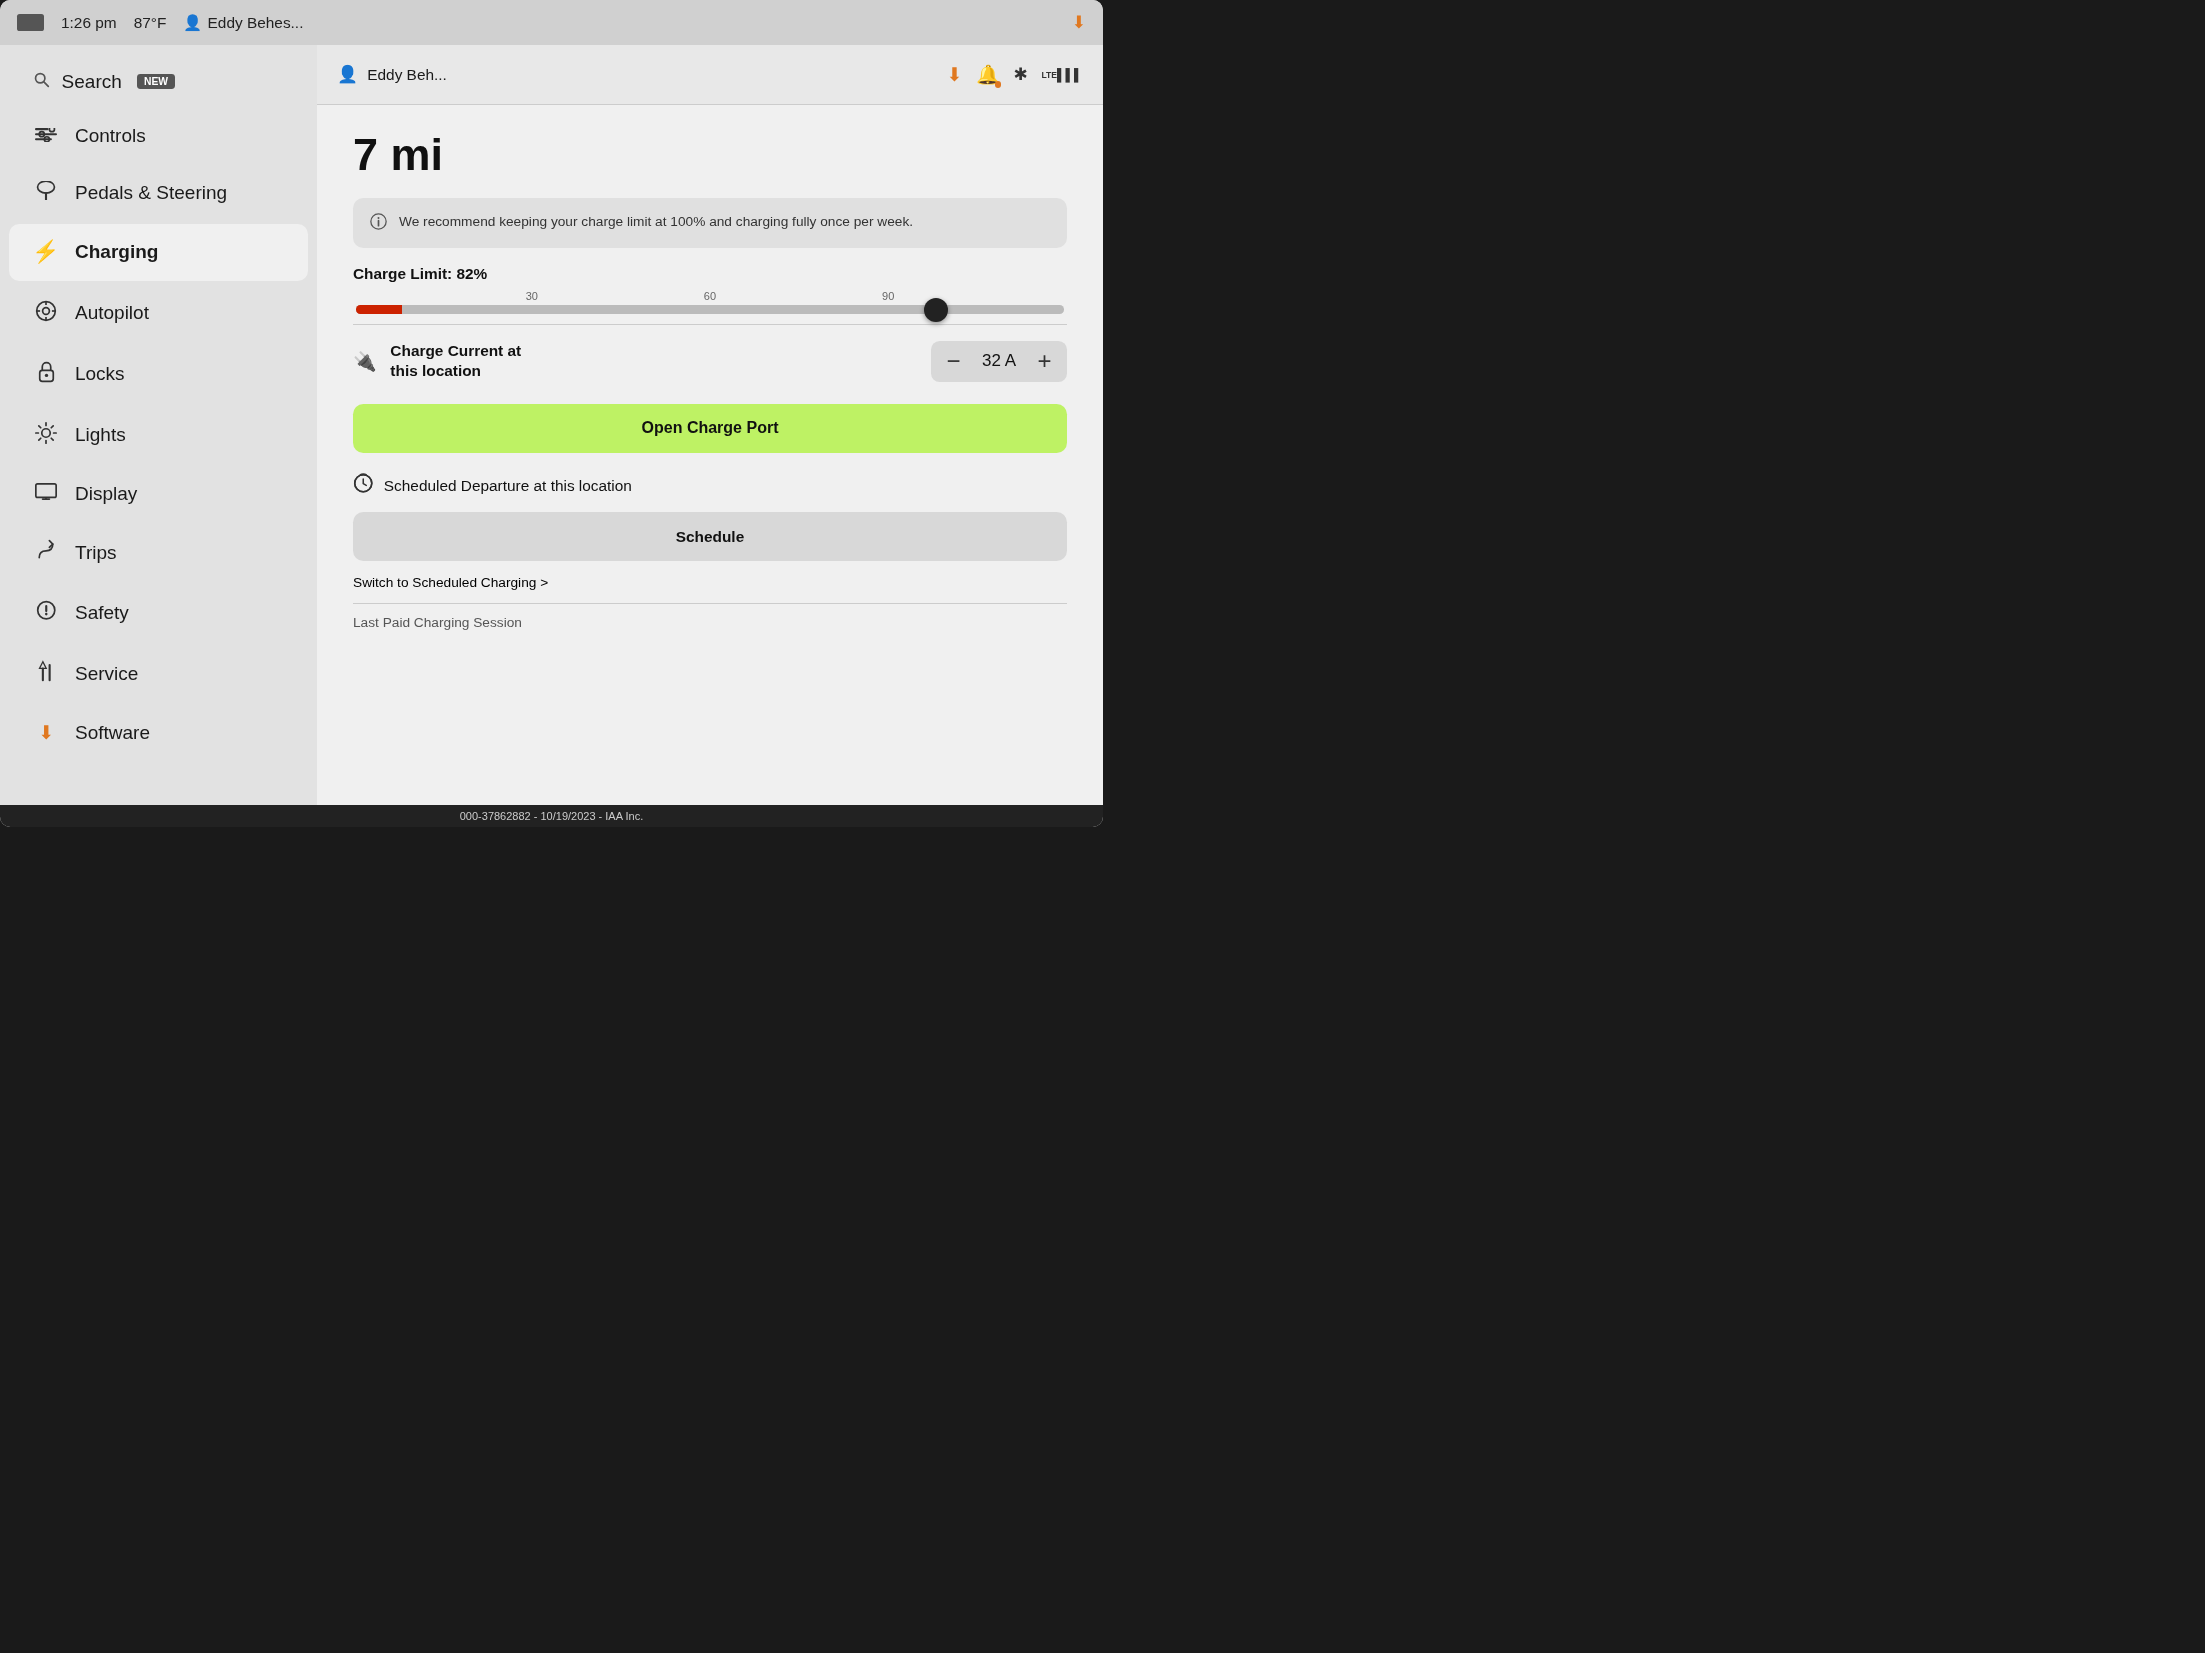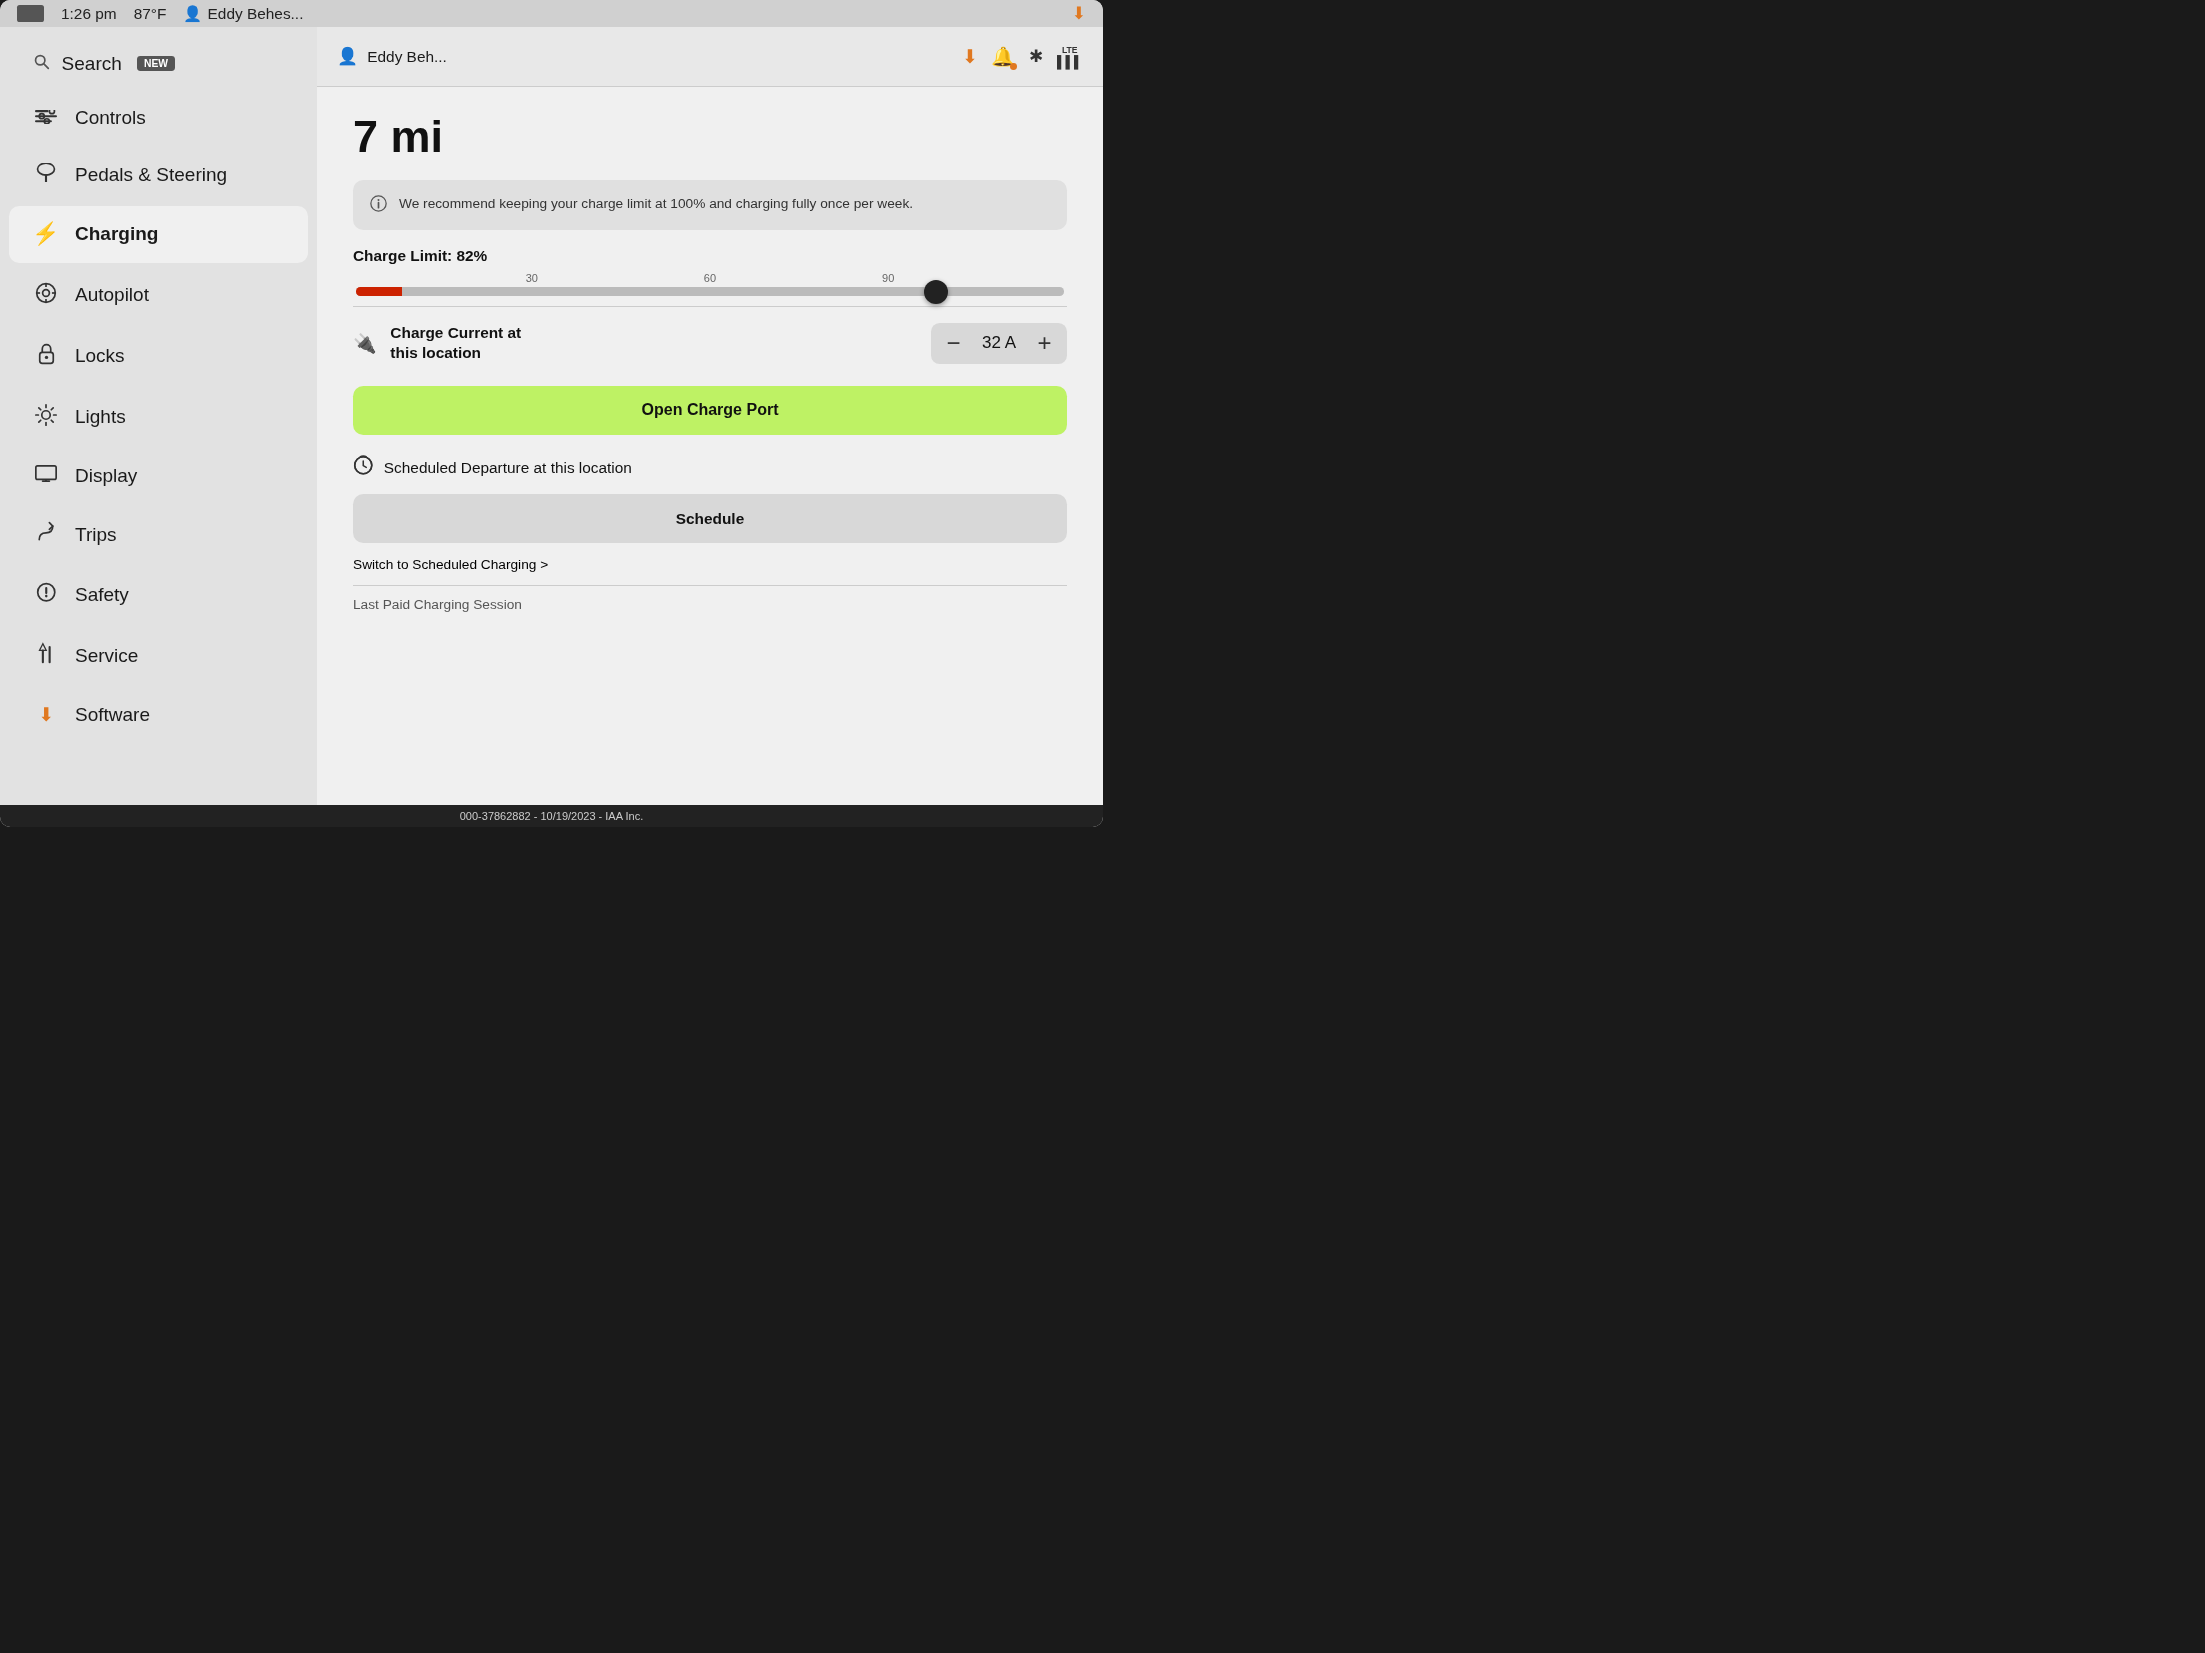--- a/index.html
+++ b/index.html
@@ -21,21 +21,21 @@
       display: flex;
       flex-direction: column;
     }
 
     
     .status-bar {
       background: #d0d0d0;
       display: flex;
       align-items: center;
       padding: 0 17px;
-      height: 27px;
+      height: 45px;
       gap: 20.5px;
       flex-shrink: 0;
     }
 
     .status-bar-left {
       display: flex;
       align-items: center;
       gap: 17px;
       flex: 1;
     }
@@ -213,21 +213,21 @@
       width: 6.8px;
       height: 6.8px;
       background: #e07820;
       border-radius: 50%;
     }
 
     .lte-indicator {
       font-size: 9.4px;
       color: #333;
       display: flex;
-      flex-direction: column;
+      flex-direction: row;
       align-items: center;
     }
 
     
     .charging-content {
       flex: 1;
       padding: 24px 36px;
       overflow-y: auto;
     }
 

